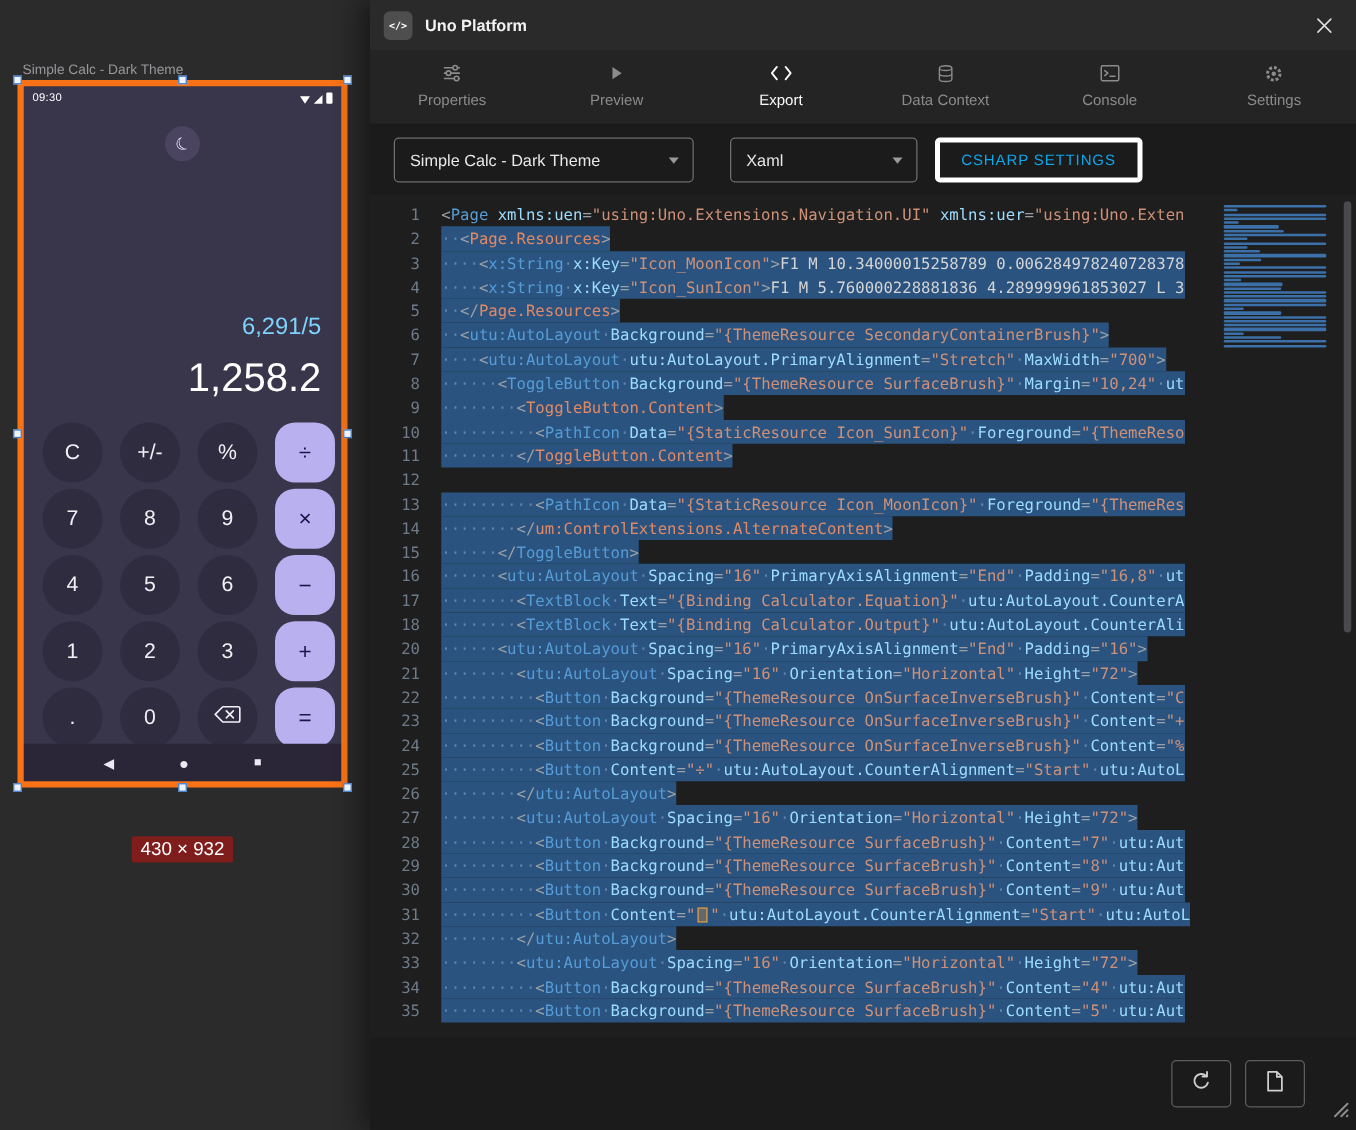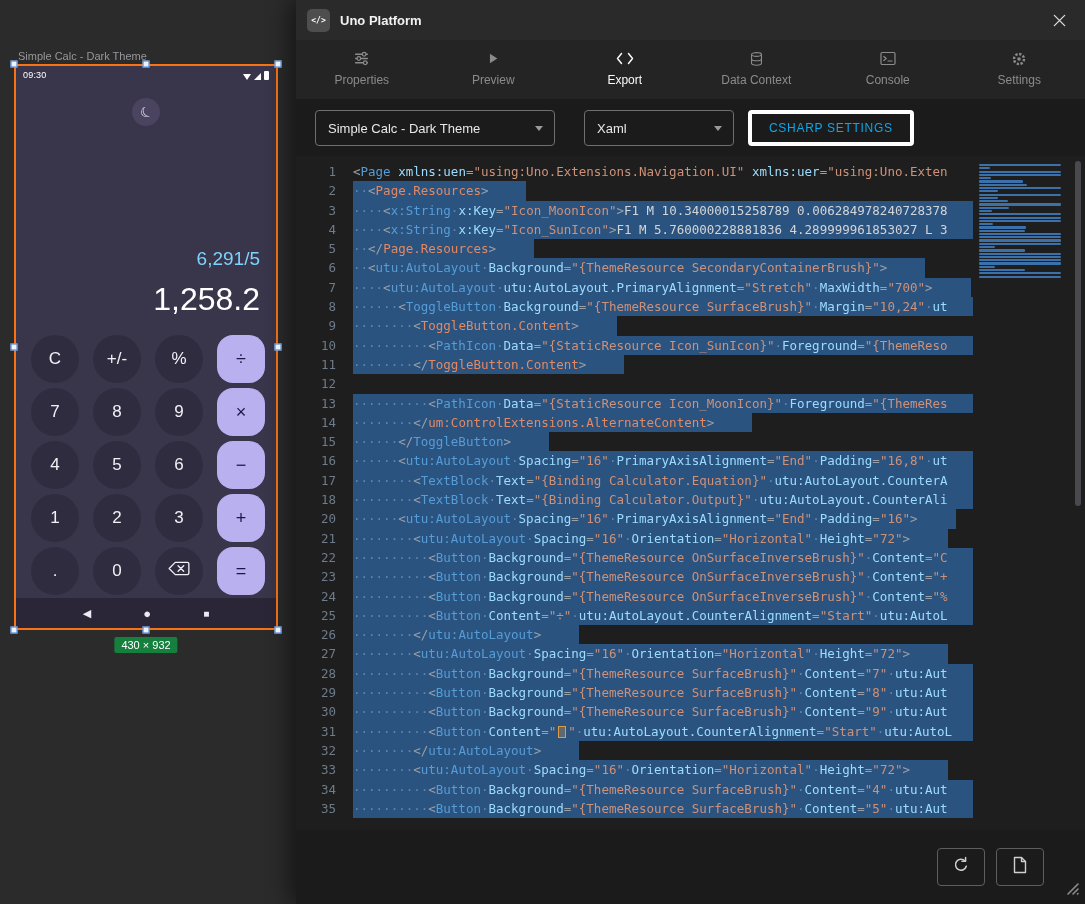--- a/index.html
+++ b/index.html
@@ -12,21 +12,21 @@
     color:#ddd;
   }
   .app { position:relative; width:1085px; height:904px; overflow:hidden; }
 
   
   .canvas { position:absolute; inset:0; }
   .artboard-label { position:absolute; left:18px; top:50px; font-size:11px; color:#97979b; }
   .frame-wrap { position:absolute; left:14px; top:64px; width:264px; height:566px; }
   .phone-frame {
     position:absolute; inset:0;
-    border:2px solid #f97316;
+    border:5px solid #f97316;
     background:#39354a;
     overflow:hidden;
   }
   .handle {
     position:absolute; width:7px; height:7px;
     background:#eef4ff; border:1px solid #3c78c8;
     transform:translate(-50%,-50%); z-index:5;
   }
   .h-tl{left:0;top:0}.h-tc{left:50%;top:0}.h-tr{left:100%;top:0}
   .h-ml{left:0;top:50%}.h-mr{left:100%;top:50%}
@@ -62,22 +62,22 @@
   .calc-btn.accent { background:#b9b0f0; color:#1c1546; border-radius:16px; font-size:18px; }
 
   .nav-bar {
     position:absolute; bottom:0; left:0; right:0; height:30px;
     background:#2a2637; display:flex; align-items:center; justify-content:center; gap:52px;
     color:#eceaf4;
   }
   .nav-back{ font-size:11px; } .nav-home{ font-size:13px; } .nav-recents{ font-size:10px; }
 
   .size-badge {
-    position:absolute; left:146px; top:637px; transform:translateX(-50%);
-    background:#15803d; color:#fff; font-size:11px; padding:2px 7px; border-radius:2px;
+    position:absolute; left:146px; top:669px; transform:translateX(-50%);
+    background:#7f1d1d; color:#fff; font-size:15px; padding:2px 7px; border-radius:2px;
     white-space:nowrap;
   }
 
   
   .panel {
     position:absolute; left:296px; top:0; width:789px; height:904px;
     background:#1e1e1e; display:flex; flex-direction:column;
     box-shadow:-8px 0 20px rgba(0,0,0,.45);
   }
   .titlebar { height:40px; background:#2a2a2a; display:flex; align-items:center; padding:0 18px 0 11px; flex:0 0 auto; }
@@ -113,21 +113,21 @@
   }
 
   .editor { position:relative; flex:1 1 auto; background:#1e1e1e; overflow:hidden; }
   .code-region {
     position:absolute; left:0; top:0; bottom:0; right:112px; overflow:hidden; padding-top:6px;
     font-family:"DejaVu Sans Mono", monospace; font-size:12.5px;
   }
   .line { display:flex; height:19.3px; line-height:19.3px; white-space:pre; }
   .gutter { flex:0 0 40px; text-align:right; color:#6e7b8a; }
   .content { margin-left:17px; flex:0 0 auto; }
-  .content.sel { background:#2a5380; padding-right:38px; }
+  .content.sel { background:#2a5380; }
   .t-p { color:#9aa0a6; }
   .t-e { color:#569cd6; }
   .t-q { color:#e28964; }
   .t-a { color:#9cdcfe; }
   .t-s { color:#ce9178; }
   .t-x { color:#d4d4d4; }
   .t-w { color:#8fb0d4; opacity:.55; }
   .t-b { display:inline-block; width:8px; height:12px; border:1px solid #e09a42; background:rgba(224,154,66,.3); margin:0 2px; vertical-align:-2px; }
 
   .minimap { position:absolute; right:24px; top:8px; width:82px; }

